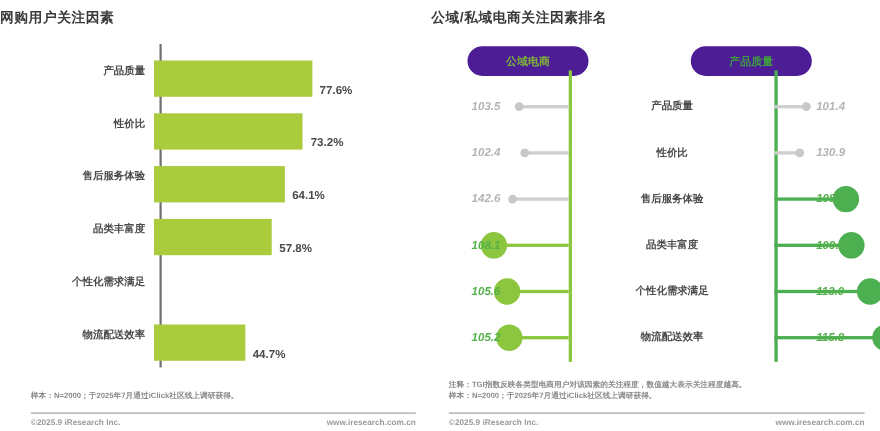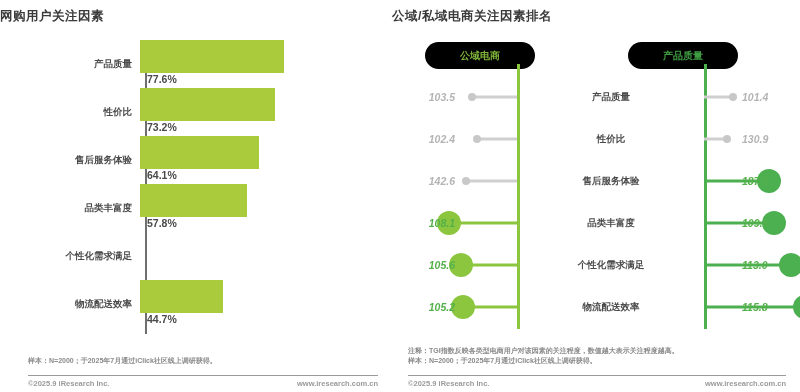--- a/index.html
+++ b/index.html
@@ -36,35 +36,35 @@
   .bar-row {
     position: absolute; left: 0; width: 392px; height: 48px;
     display: flex; align-items: center;
   }
   .bar-label {
     width: 140px; text-align: right; padding-right: 8px;
     font-size: 9.5px; font-weight: bold; color: #4a4a4a;
     white-space: nowrap;
     filter: blur(0.5px);
   }
-  .bar-track { position: relative; height: 100%; display: flex; align-items: flex-start; flex-direction: column; }
+  .bar-track { position: relative; height: 100%; display: flex; align-items: flex-end; }
   .bar-fill {
     height: 33px; background: #aacb3c;
   }
   .bar-value {
     margin-left: 7px; font-size: 10.5px; font-weight: bold; color: #4a4a4a;
     white-space: nowrap; filter: blur(0.45px);
   }
 
   
   .dumb-area { position: absolute; left: 0; top: 34px; width: 408px; height: 300px; }
 
   .pill {
     position: absolute; top: 8px; height: 27px; width: 110px;
-    border-radius: 14px; background: #000000;
+    border-radius: 14px; background: #4c1d95;
     display: flex; align-items: center; justify-content: center;
     font-size: 10px; font-weight: bold;
     filter: blur(0.15px);
   }
   .pill-public  { left: 33px;  color: #7fb539; }
   .pill-private { left: 236px; color: #3f9c42; }
 
   .spine {
     position: absolute; top: 30px; width: 3px; height: 265px;
   }
@@ -222,21 +222,21 @@
             <div class="dot dot-grey" style="left: 335px;"></div>
             <div class="val-right v-grey">130.9</div>
           </div>
           <div class="dumb-row" style="top: 126px;">
             <div class="connector conn-grey-l" style="left: 74px; width: 51px;"></div>
             <div class="dot dot-grey" style="left: 74px;"></div>
             <div class="val-left v-grey">142.6</div>
             <div class="center-label">售后服务体验</div>
             <div class="connector conn-green-r" style="left: 312px; width: 64.5px;"></div>
             <div class="dot dot-green-r" style="left: 376.5px;"></div>
-            <div class="val-right v-green">187.3</div>
+            <div class="val-right v-green">108.5</div>
           </div>
           <div class="dumb-row" style="top: 168px;">
             <div class="connector conn-green-l" style="left: 56.5px; width: 68.5px;"></div>
             <div class="dot dot-green-l" style="left: 56.5px;"></div>
             <div class="val-left v-green">108.1</div>
             <div class="center-label">品类丰富度</div>
             <div class="connector conn-green-r" style="left: 312px; width: 69.5px;"></div>
             <div class="dot dot-green-r" style="left: 381.5px;"></div>
             <div class="val-right v-green">109.5</div>
           </div>

